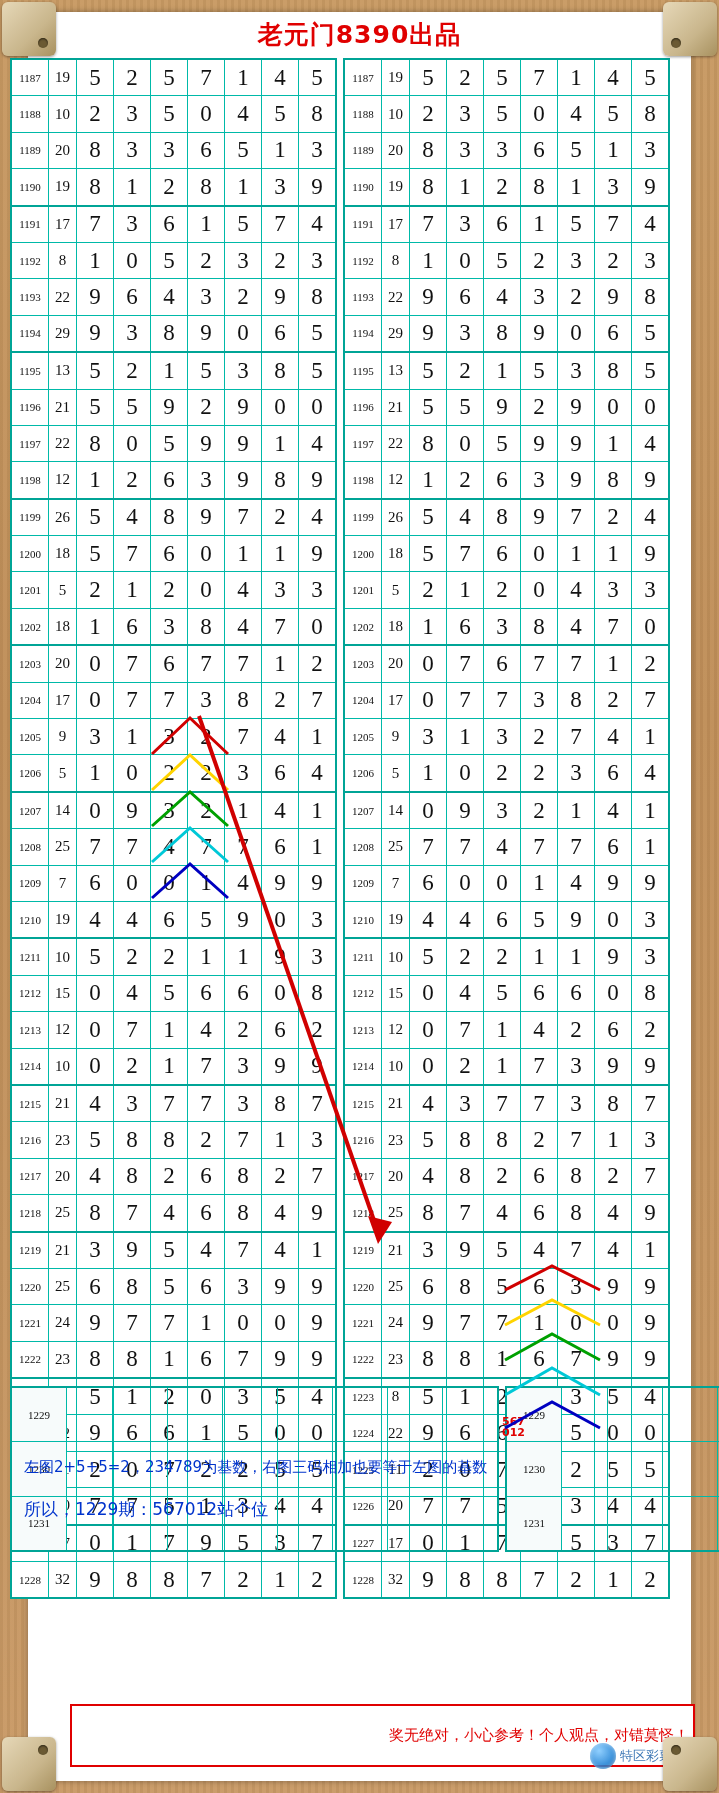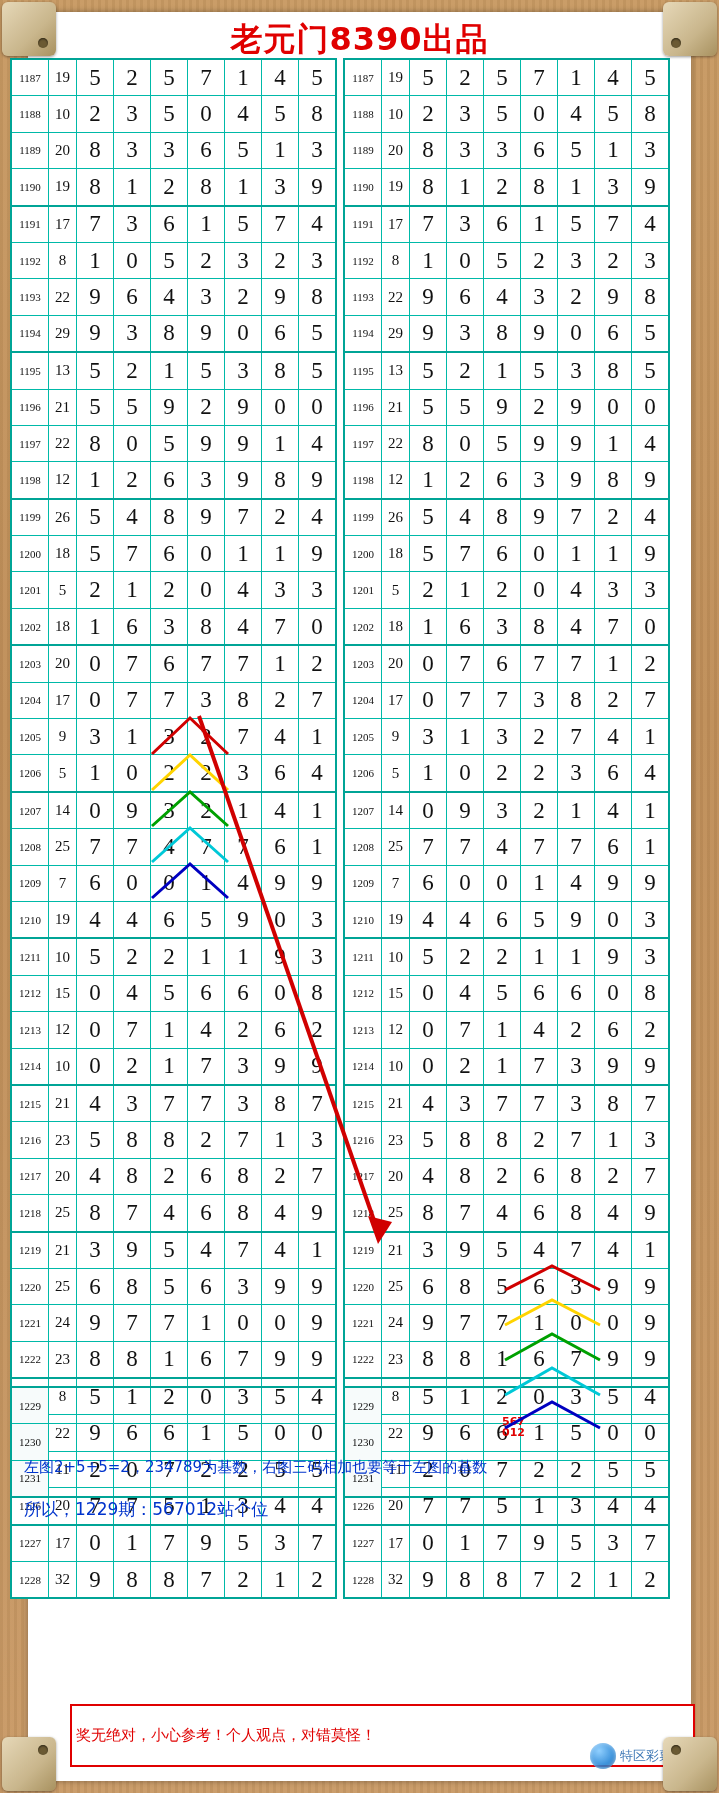--- a/index.html
+++ b/index.html
@@ -40,21 +40,21 @@
   }
   .clip.tl .hole{right:8px;bottom:8px;}
   .clip.tr .hole{left:8px;bottom:8px;}
   .clip.bl .hole{right:8px;top:8px;}
   .clip.br .hole{left:8px;top:8px;}
 
   .title{
     position:absolute;left:0;right:0;top:18px;
     text-align:center;
     color:#e00000;
-    font-size:32px;
+    font-size:25px;
     font-weight:bold;
     font-family:"DejaVu Sans", sans-serif;
     letter-spacing:1px;
   }
 
   .tables{
     position:absolute;left:10px;right:10px;top:58px;
     display:flex;gap:6px;
   }
   table.grid{
@@ -93,21 +93,21 @@
 
   .tail{
     position:absolute;left:10px;right:10px;
     top:1386px;
   }
   table.tail-grid{
     border-collapse:collapse;table-layout:fixed;width:321px;
     border:2px solid #00a496;
   }
   table.tail-grid td{
-    border:1px solid #00b9a8;height:35.4px;padding:0;text-align:center;
+    border:1px solid #00b9a8;height:35.4px;padding:9px;text-align:center;
   }
 
   .notes{
     position:absolute;left:24px;right:24px;top:1452px;
     color:#0033cc;
     font-size:15px;
     font-family:"DejaVu Sans", sans-serif;
     line-height:30px;
   }
   .note2{
@@ -115,21 +115,21 @@
     color:#0033cc;
     font-size:17px;
     margin-top:12px;
   }
   .redbox{
     position:absolute;left:70px;right:24px;bottom:26px;
     border:2px solid #e00000;
     color:#e00000;
     font-size:15px;
     font-family:"DejaVu Sans", sans-serif;
-    text-align:left;
+    text-align:right;
     padding:20px 4px;
     background:#fff;
   }
   .pick{
     position:absolute;
     left:502px;top:1404px;
     color:#e00000;
     font-size:11px;
     font-weight:bold;
     line-height:11px;

